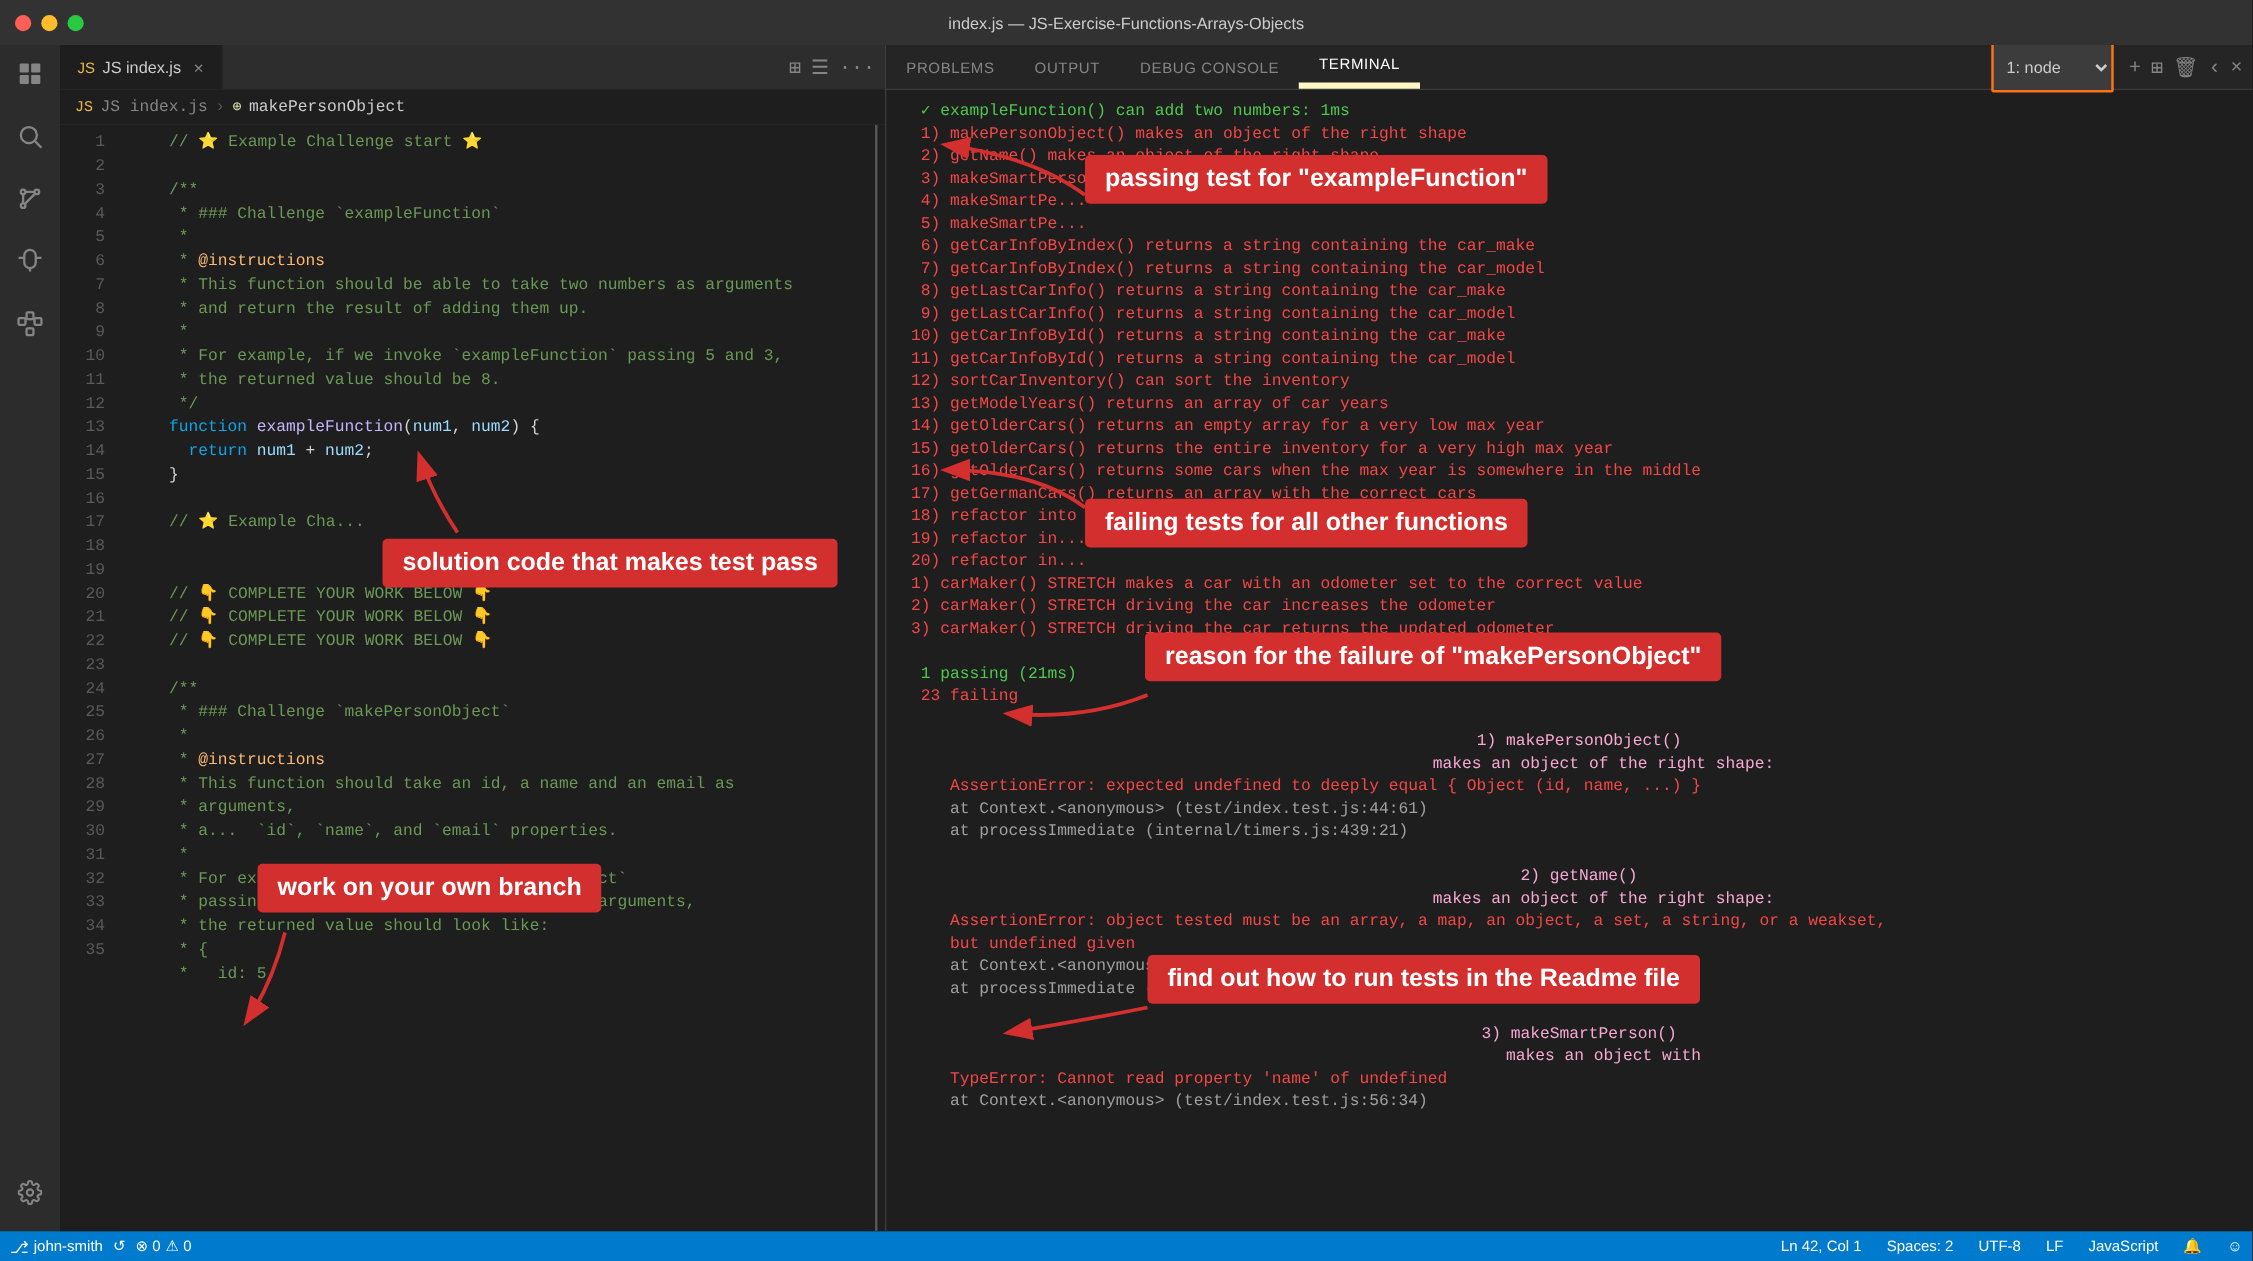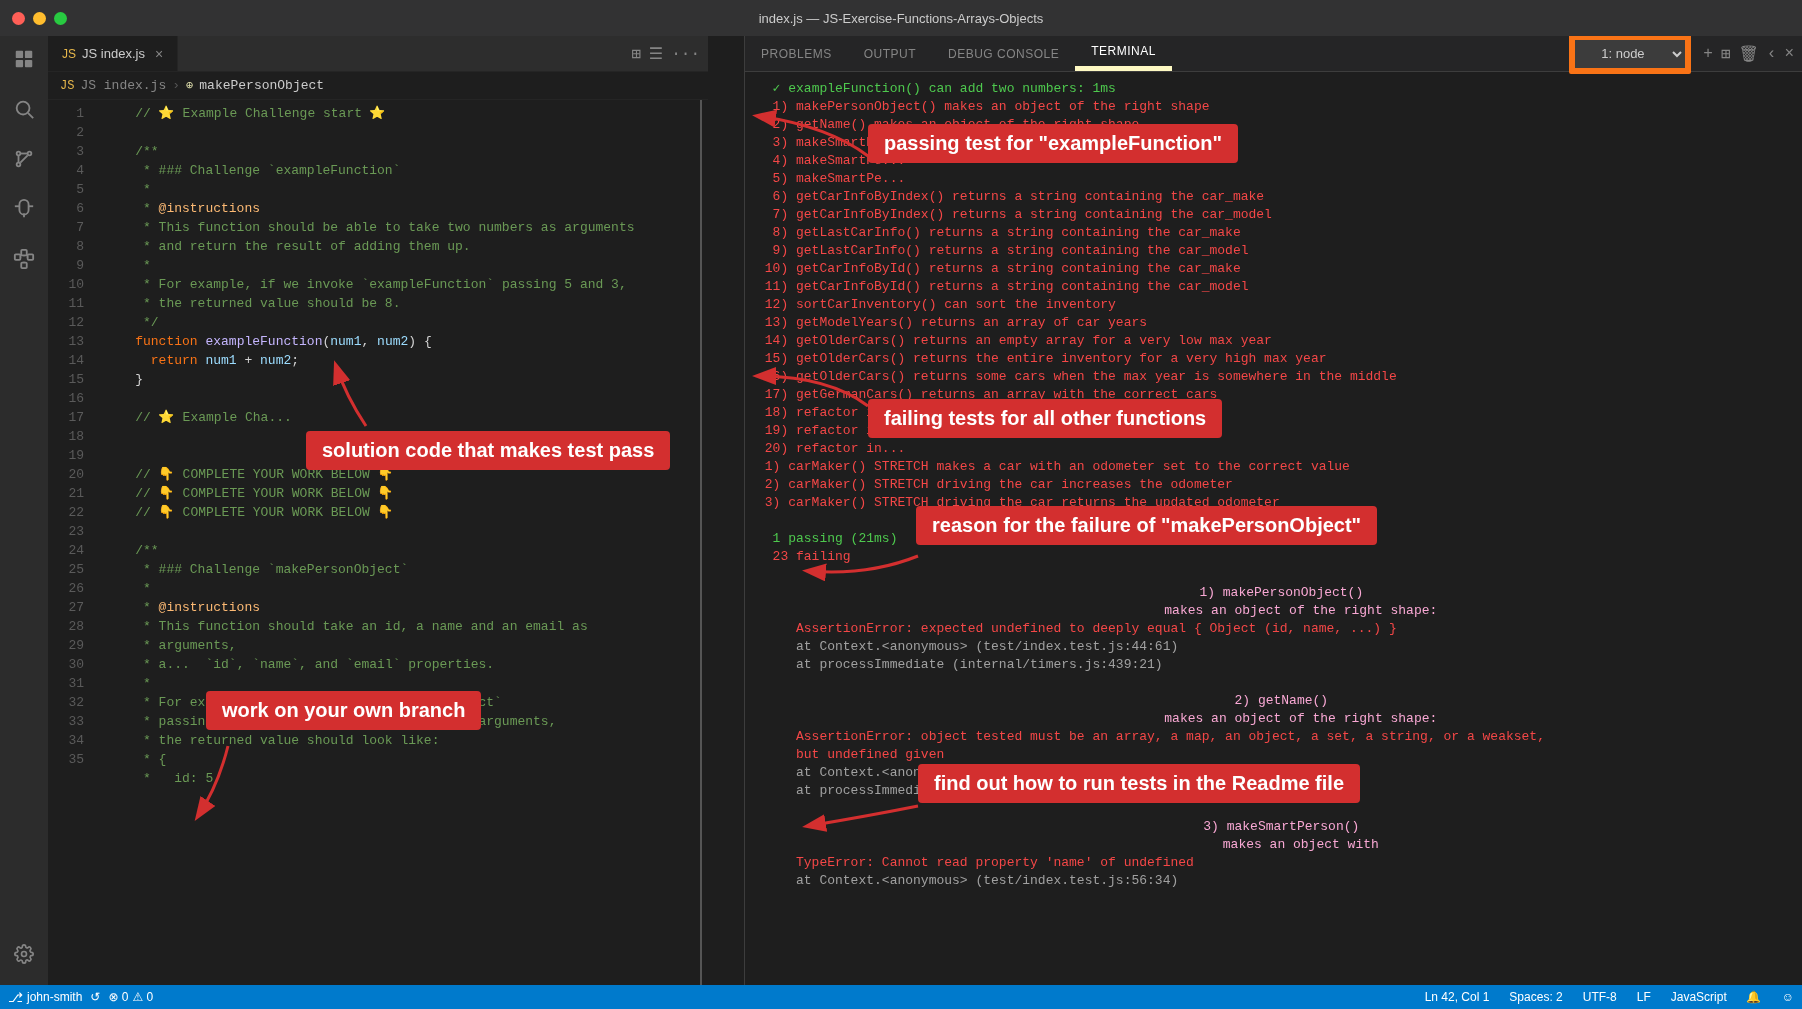--- a/index.html
+++ b/index.html
@@ -79,21 +79,20 @@
       align-items: center;
       gap: 16px;
       padding-bottom: 8px;
     }
 
     
     .content-area {
       display: flex;
       flex: 1;
       overflow: hidden;
-      gap: 36px;
     }
 
     
     .editor-panel {
       width: 660px;
       display: flex;
       flex-direction: column;
       background: #1e1e1e;
       flex-shrink: 0;
     }
@@ -182,21 +181,21 @@
       line-height: 19px;
       color: #d4d4d4;
       overflow: hidden;
     }
     .code-line {
       white-space: pre;
       height: 19px;
     }
     
     .c-comment { color: #6a9955; }
-    .c-keyword { color: #f97316; }
+    .c-keyword { color: #0ea5e9; }
     .c-function { color: #c4b5fd; }
     .c-variable { color: #9cdcfe; }
     .c-param { color: #9cdcfe; }
     .c-annotation { color: #fdba74; }
 
     
     .editor-gutter {
       width: 14px;
       background: #1e1e1e;
       flex-shrink: 0;
@@ -251,23 +250,23 @@
       padding-right: 8px;
     }
     .panel-action {
       color: #858585;
       font-size: 16px;
       cursor: pointer;
     }
     .panel-dropdown {
       background: #3c3c3c;
       color: #cccccc;
-      border: 6px solid #f97316;
+      border: 2px solid #f97316;
       font-size: 13px;
-      padding: 2px 24px 2px 22px;
+      padding: 2px 24px 2px 6px;
       height: 40px;
       font-family: -apple-system, sans-serif;
       cursor: pointer;
       border-radius: 2px;
       margin-right: 4px;
     }
 
     
     .terminal-content {
       flex: 1;

